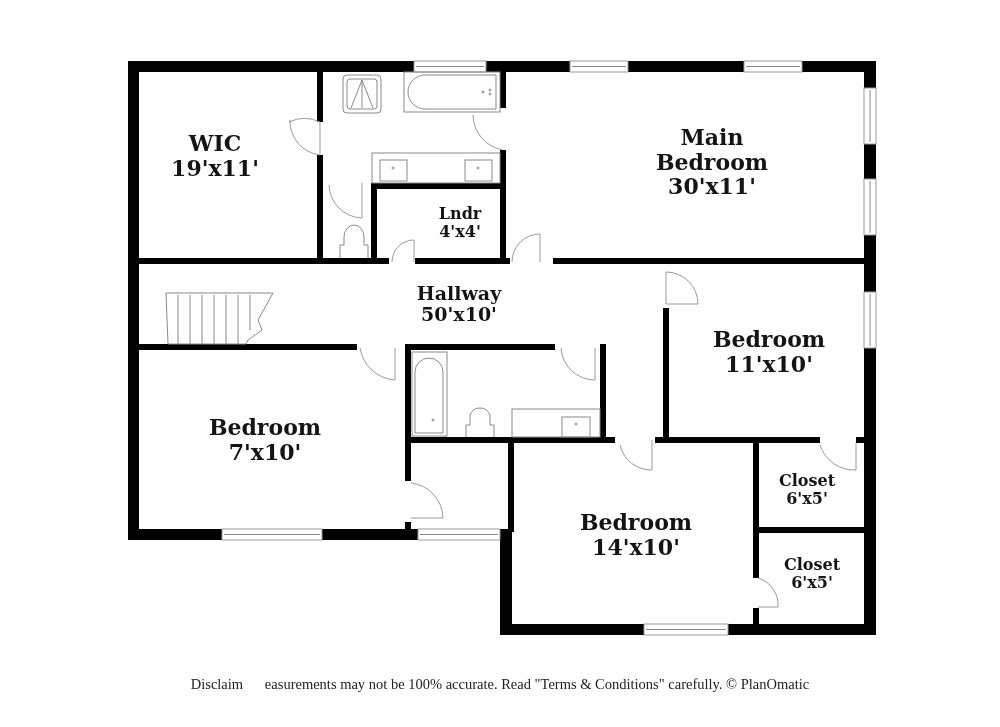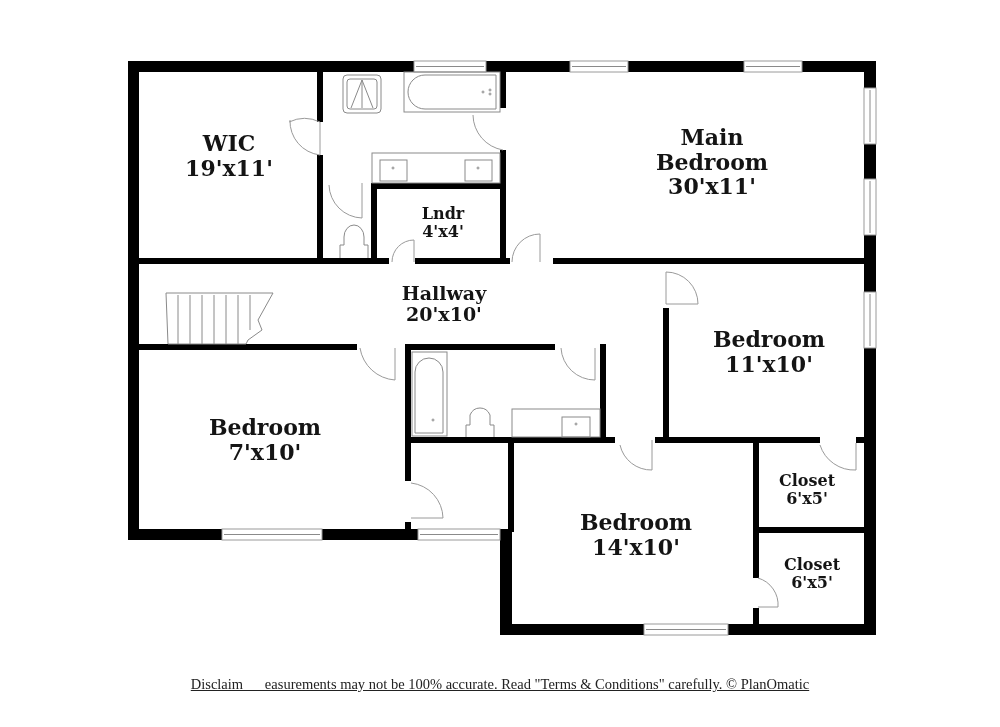--- a/index.html
+++ b/index.html
@@ -4,26 +4,26 @@
 <style>
   html, body { margin: 0; padding: 0; background: #ffffff; }
   body { width: 1000px; height: 727px; position: relative; overflow: hidden; }
   #plan { position: absolute; left: 0; top: 0; width: 1000px; height: 727px; }
   .room-label {
     position: absolute; text-align: center; color: #141414;
     font-family: "DejaVu Serif", "Liberation Serif", serif; font-weight: bold;
     line-height: 1.12; transform: translateX(-50%); white-space: nowrap;
   }
   .room-label.lg { font-size: 22px; }
-  .room-label.md { font-size: 19px; }
+  .room-label.md { font-size: 19px; margin-left: 15px; }
   .room-label.sm { font-size: 16px; }
   .room-label span { display: block; }
   #disclaimer {
     position: absolute; left: 0; top: 676px; width: 1000px; text-align: center;
-    font-family: "Liberation Serif", "DejaVu Serif", serif; font-size: 14.5px; color: #222; text-decoration: underline;
+    font-family: "Liberation Serif", "DejaVu Serif", serif; font-size: 14.5px; color: #222;
   }
   .fixture { fill: none; stroke: #8a8a8a; stroke-width: 1; }
   .door { fill: none; stroke: #9a9a9a; stroke-width: 1; }
   .win { fill: #fff; stroke: #9a9a9a; stroke-width: 1; }
   .wall { fill: #000; }
 </style>
 </head>
 <body>
 
 <svg id="plan" viewBox="0 0 1000 727" xmlns="http://www.w3.org/2000/svg">
@@ -161,36 +161,36 @@
   <g>
     <path class="fixture" d="M466 437 L466 425 L470 425 L470 415 A11 12 0 0 1 490 415 L490 425 L494 425 L494 437"></path>
   </g>
   <g>
     <rect class="fixture" x="512" y="409" width="88" height="28"></rect>
     <rect class="fixture" x="562" y="417" width="28" height="20"></rect>
     <circle class="fixture" cx="576" cy="424" r="1"></circle>
   </g>
 </svg>
 
-<div class="room-label lg" style="left:229px; top:131px;">
+<div class="room-label lg" style="left:215px; top:131px;">
   <span>WIC</span>
   <span>19'x11'</span>
 </div>
 <div class="room-label lg" style="left:712px; top:125px;">
   <span>Main</span>
   <span>Bedroom</span>
   <span>30'x11'</span>
 </div>
-<div class="room-label sm" style="left:443px; top:205px;text-align:center;">
+<div class="room-label sm" style="left:460px; top:205px;text-align:center;">
   <span>Lndr</span>
   <span>4'x4'</span>
 </div>
 <div class="room-label md" style="left:444px; top:283px;">
   <span>Hallway</span>
-  <span>20'x10'</span>
+  <span>50'x10'</span>
 </div>
 <div class="room-label lg" style="left:769px; top:327px;">
   <span>Bedroom</span>
   <span>11'x10'</span>
 </div>
 <div class="room-label lg" style="left:265px; top:415px;">
   <span>Bedroom</span>
   <span>7'x10'</span>
 </div>
 <div class="room-label lg" style="left:636px; top:510px;">

